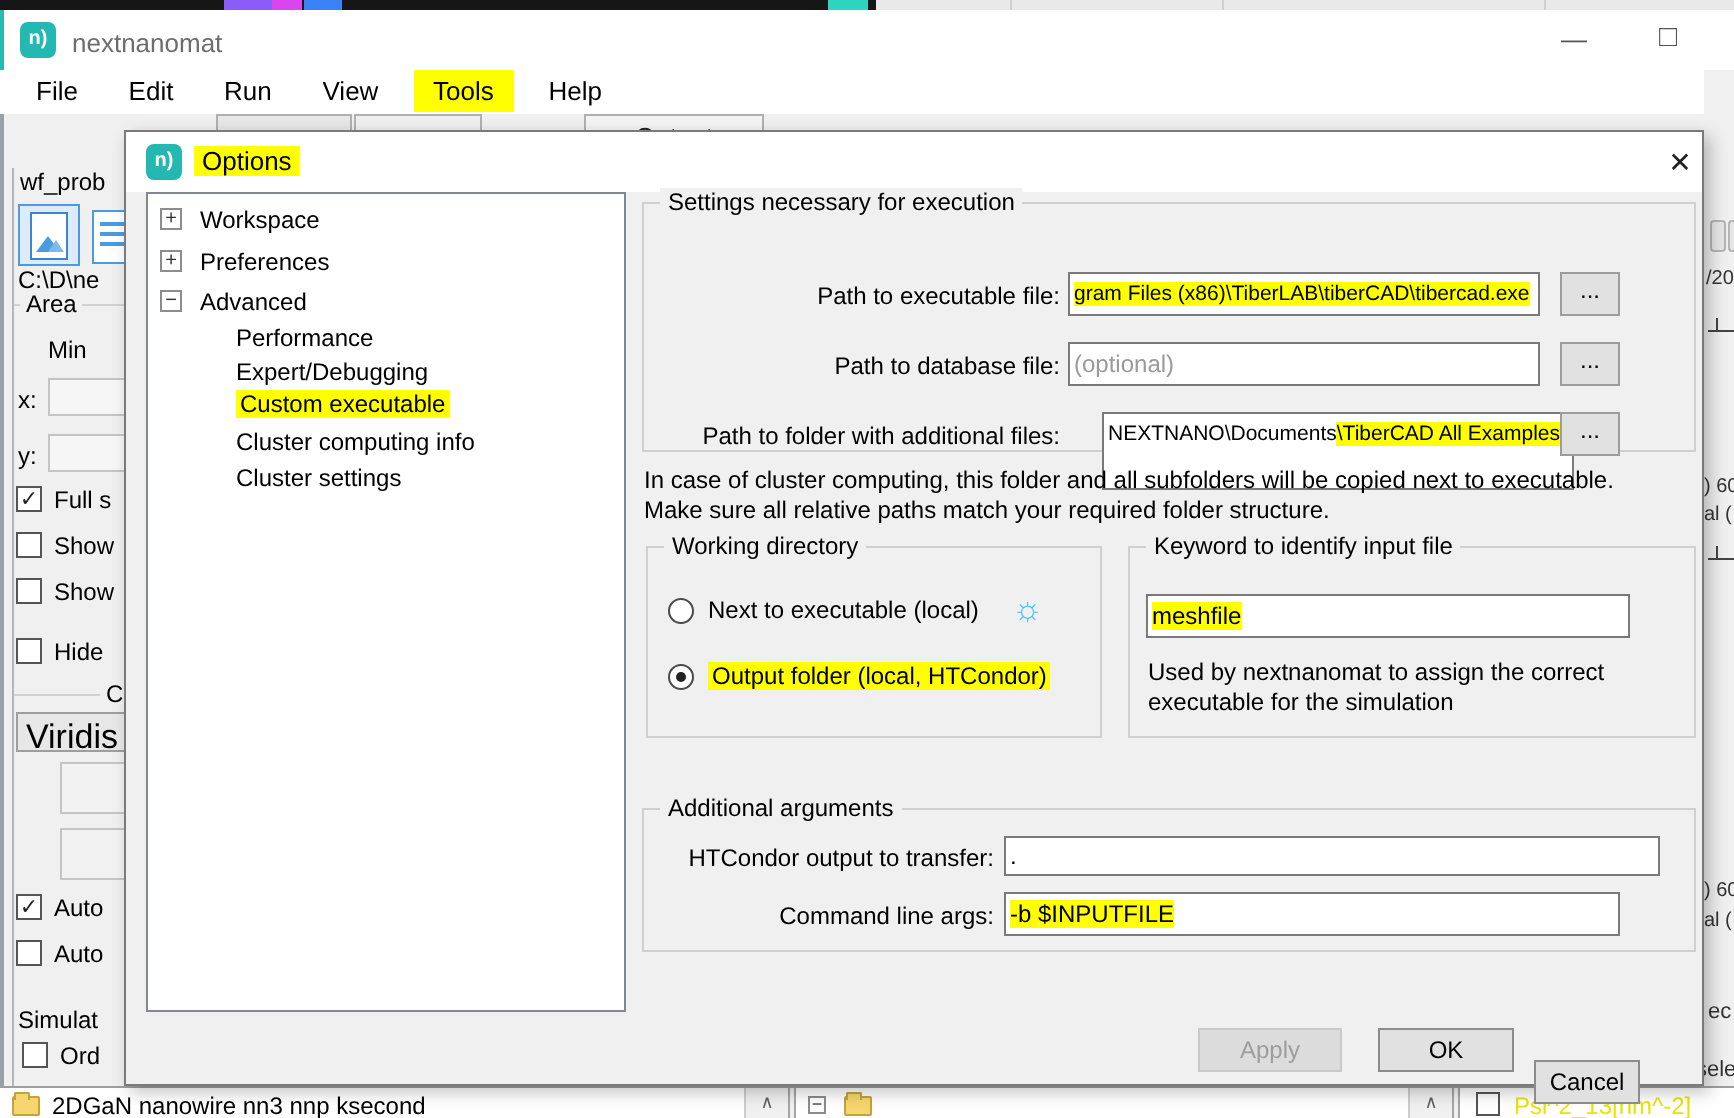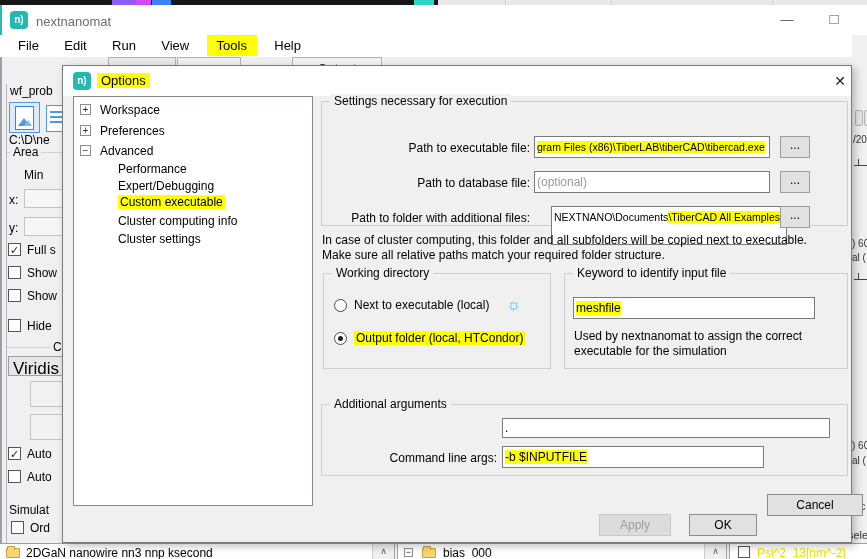--- a/index.html
+++ b/index.html
@@ -227,41 +227,41 @@
       <span class="legend">Keyword to identify input file</span>
       <div class="tfield" style="left:8px;top:23px;width:242px;height:22px;font-size:12px;">
         <span class="hl">meshfile</span>
       </div>
       <span class="abs" style="left:9px;top:55px;white-space:nowrap;">Used by nextnanomat to assign the correct</span>
       <span class="abs" style="left:9px;top:70px;white-space:nowrap;">executable for the simulation</span>
     </div>
 
     <div class="grp" style="left:258px;top:338px;width:527px;height:72px;">
       <span class="legend">Additional arguments</span>
+      <span class="rlabel" style="left:10px;top:17px;width:165px;">HTCondor output to transfer:</span>
       <div class="tfield" style="left:180px;top:13px;width:328px;height:20px;font-size:12px;line-height:18px;">.</div>
       <span class="rlabel" style="left:10px;top:46px;width:165px;">Command line args:</span>
-      <div class="tfield" style="left:180px;top:41px;width:262px;height:22px;font-size:12px;">
+      <div class="tfield" style="left:180px;top:41px;width:308px;height:22px;font-size:12px;">
         <span class="hl">-b $INPUTFILE</span>
       </div>
     </div>
 
     <div class="btn disabled" style="left:536px;top:448px;width:72px;">Apply</div>
     <div class="btn" style="left:626px;top:448px;width:68px;">OK</div>
-    <div class="btn" style="left:704px;top:428px;width:96px;">Cancel</div>
+    <div class="btn" style="left:704px;top:464px;width:53px;">Cancel</div>
   </div>
 
   <div class="abs" id="bottom">
     <div class="folder" style="left:6px;top:4px;"></div>
     <span class="abs nowrap" style="left:26px;top:2px;width:340px;">2DGaN nanowire nn3 nnp ksecond</span>
     <div class="scrollcol" style="left:372px;width:22px;">∧</div>
     <div class="psep" style="left:394px;"></div>
 
     <div class="expander" style="left:404px;top:4px;width:9px;height:9px;line-height:7px;font-size:9px;">−</div>
     <div class="folder" style="left:422px;top:4px;"></div>
-    <span class="abs nowrap" style="left:443px;top:2px;width:250px;">bias_000</span>
     <div class="scrollcol" style="left:704px;width:22px;">∧</div>
     <div class="psep" style="left:726px;"></div>
 
     <div class="cb" style="left:738px;top:2px;width:12px;height:12px;"></div>
     <span class="abs nowrap" style="left:757px;top:2px;width:110px;color:#e8e500;">Psi^2_13[nm^-2]</span>
   </div>
 
 </div>
 
 </body></html>

